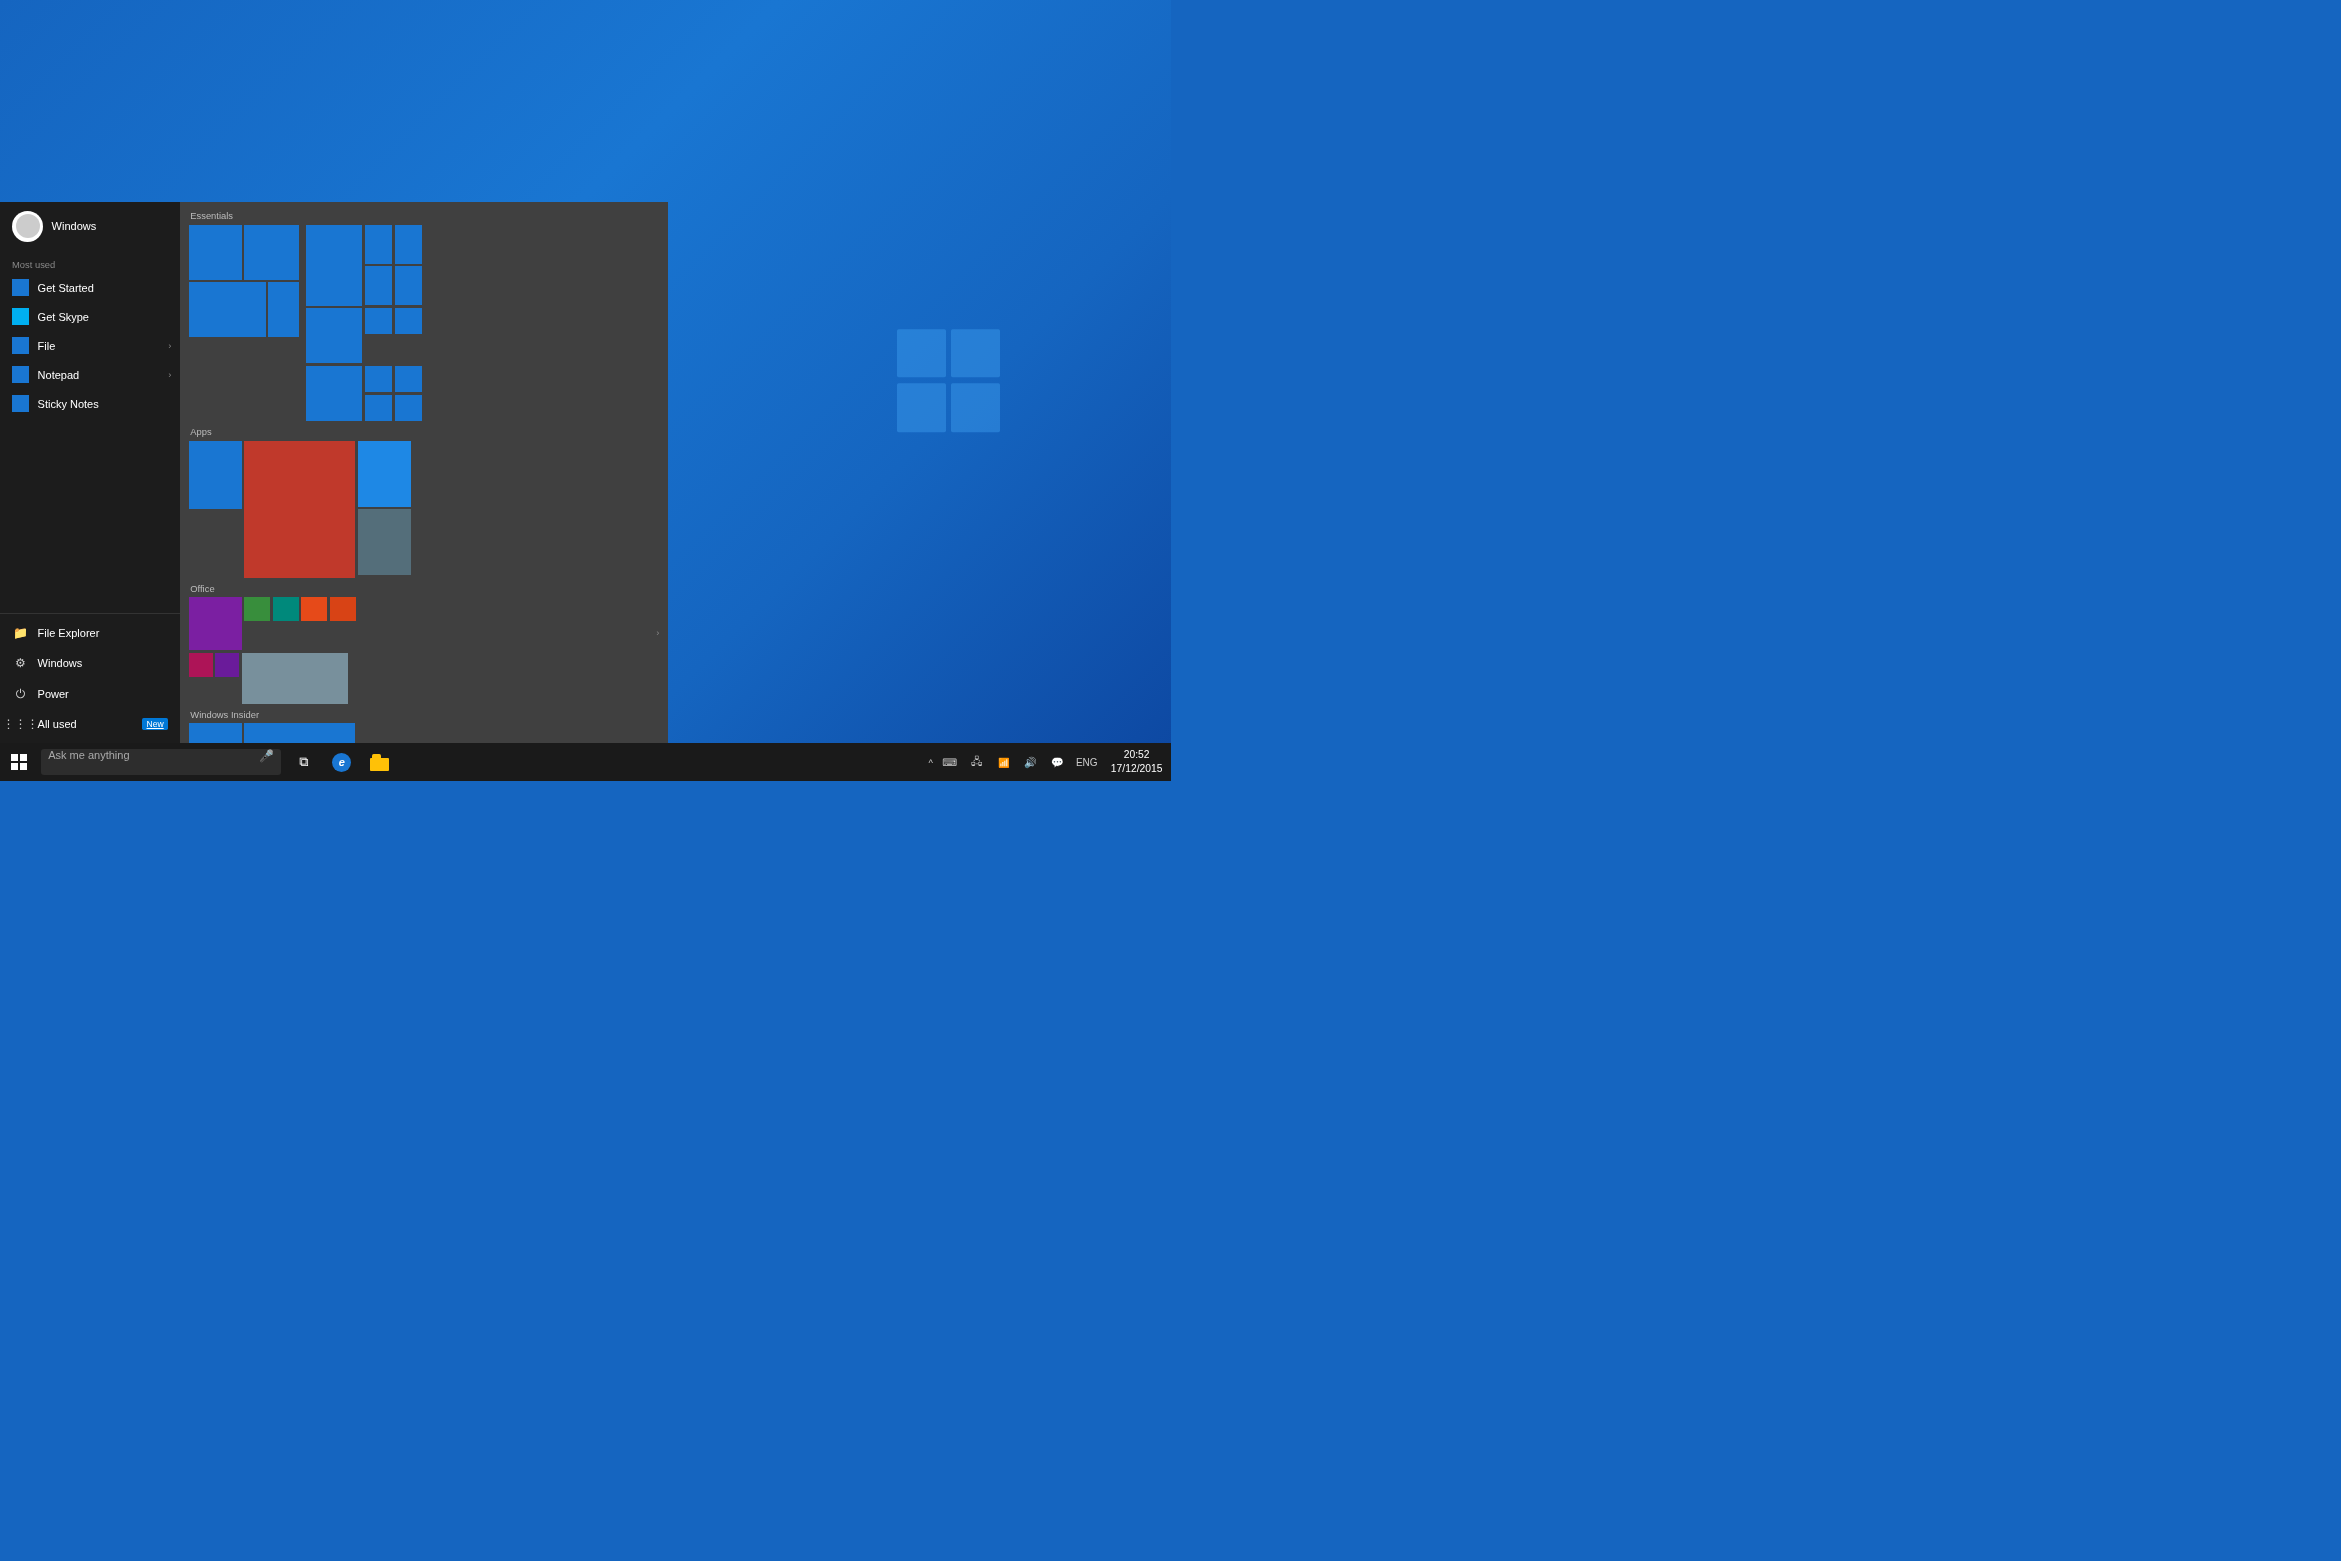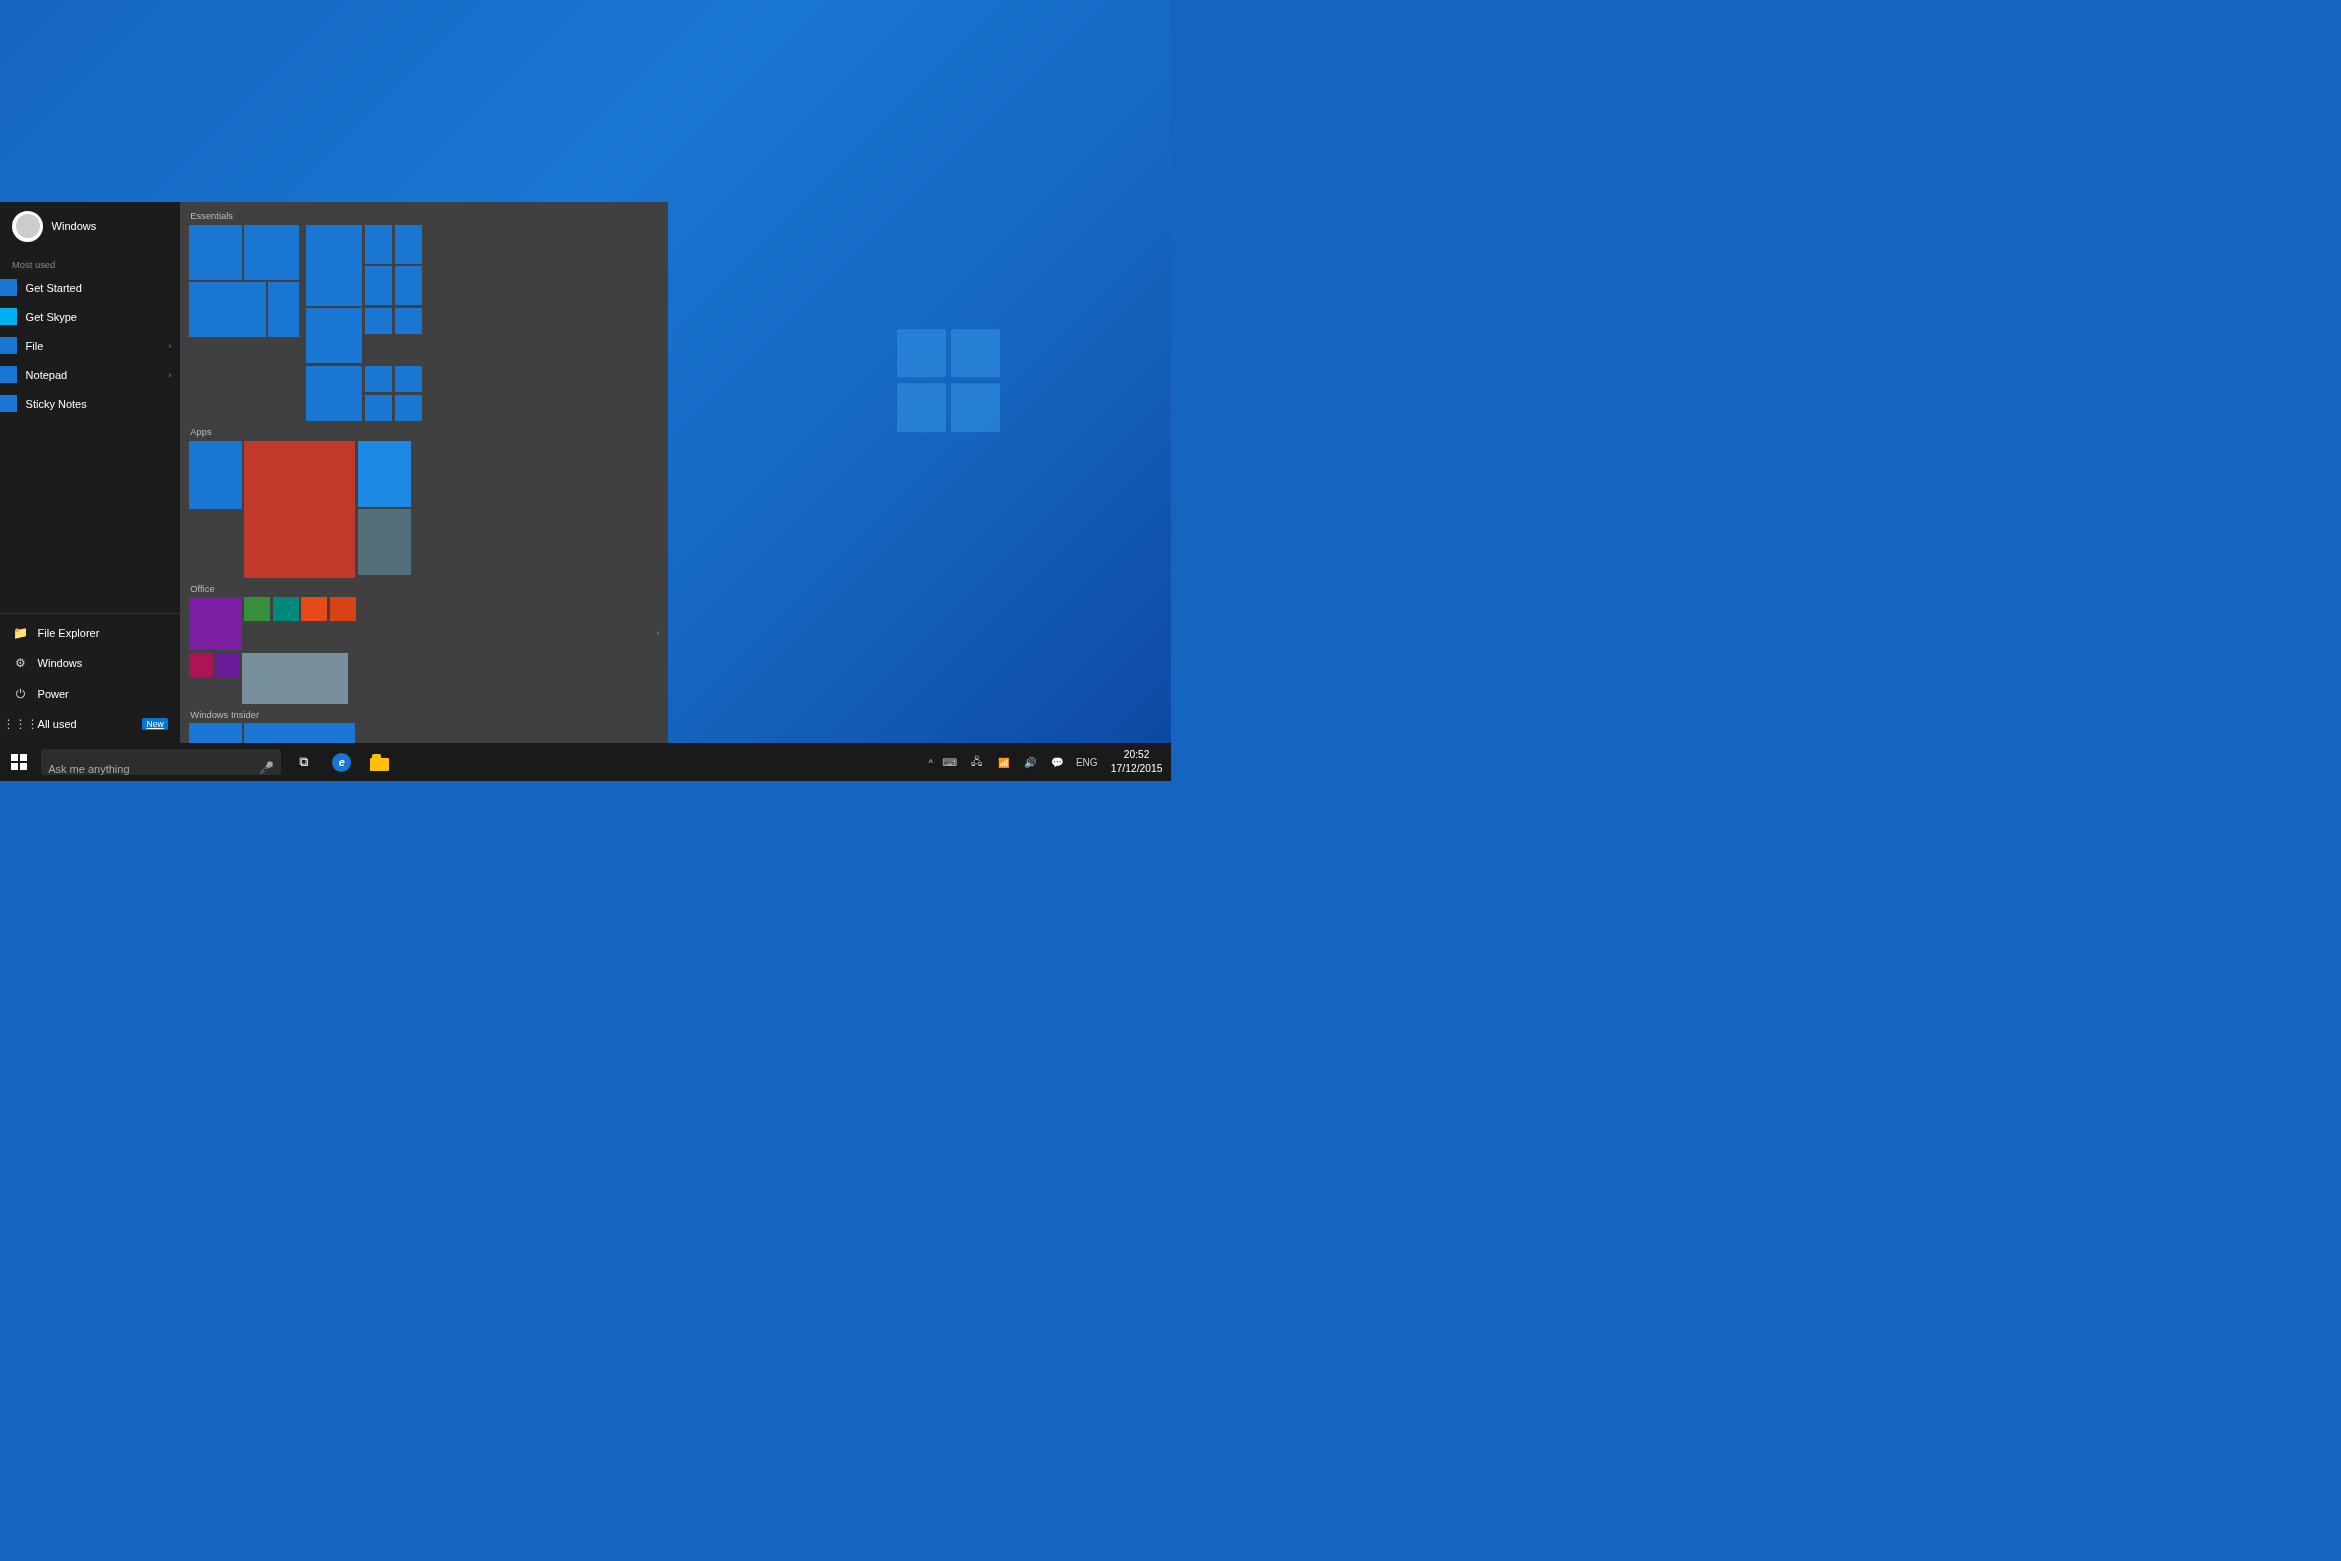--- a/index.html
+++ b/index.html
@@ -79,21 +79,21 @@
 
     .section-label {
       color: #888;
       font-size: 9.4px;
       padding: 5.1px 12px 3.4px 12px;
     }
 
     .app-item {
       display: flex;
       align-items: center;
-      padding: 6px 0;
+      padding: 6px 12px;
       color: #fff;
       font-size: 11px;
       cursor: pointer;
       position: relative;
     }
 
     .app-icon-sq {
       width: 17px;
       height: 17px;
       background: #1976d2;
@@ -183,21 +183,21 @@
       width: 15.4px;
       height: 15.4px;
     }
 
     .win-icon-taskbar .g div {
       background: #fff;
     }
 
     .search-bar {
       display: flex;
-      align-items: flex-end;
+      align-items: flex-start;
       background: #2d2d2d;
       border-radius: 3px;
       height: 26px;
       width: 240px;
       margin: 0 3.4px;
       padding: 0 6.8px;
       cursor: text;
     }
 
     .search-bar-text {

